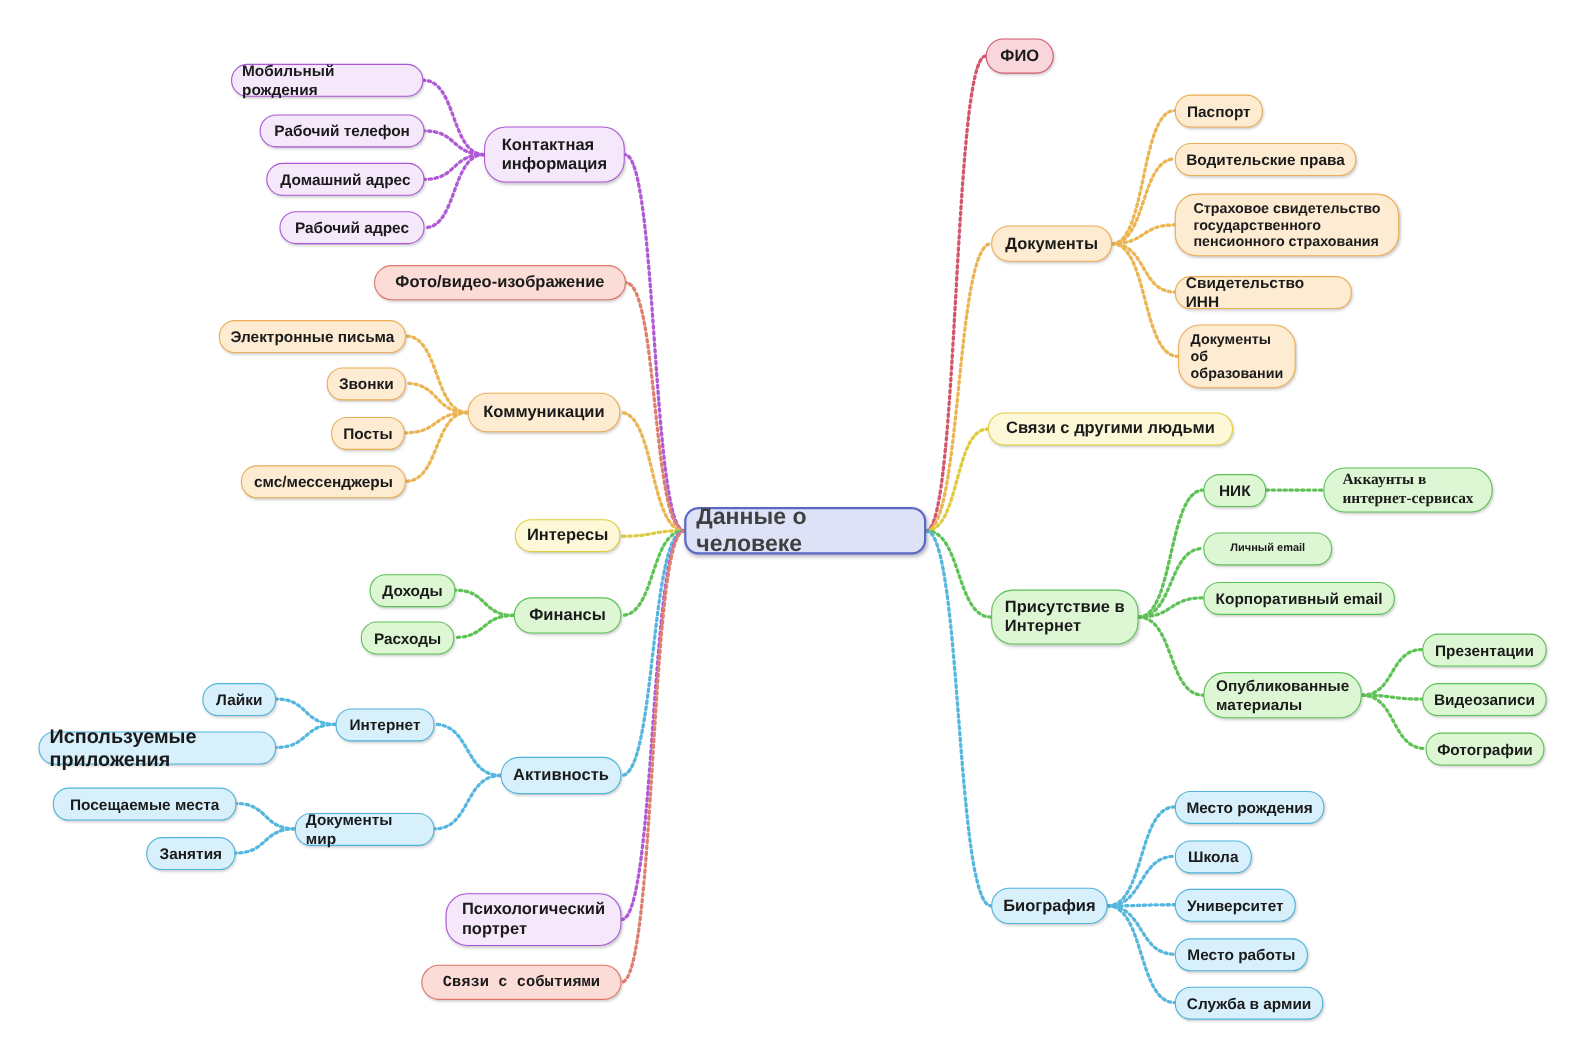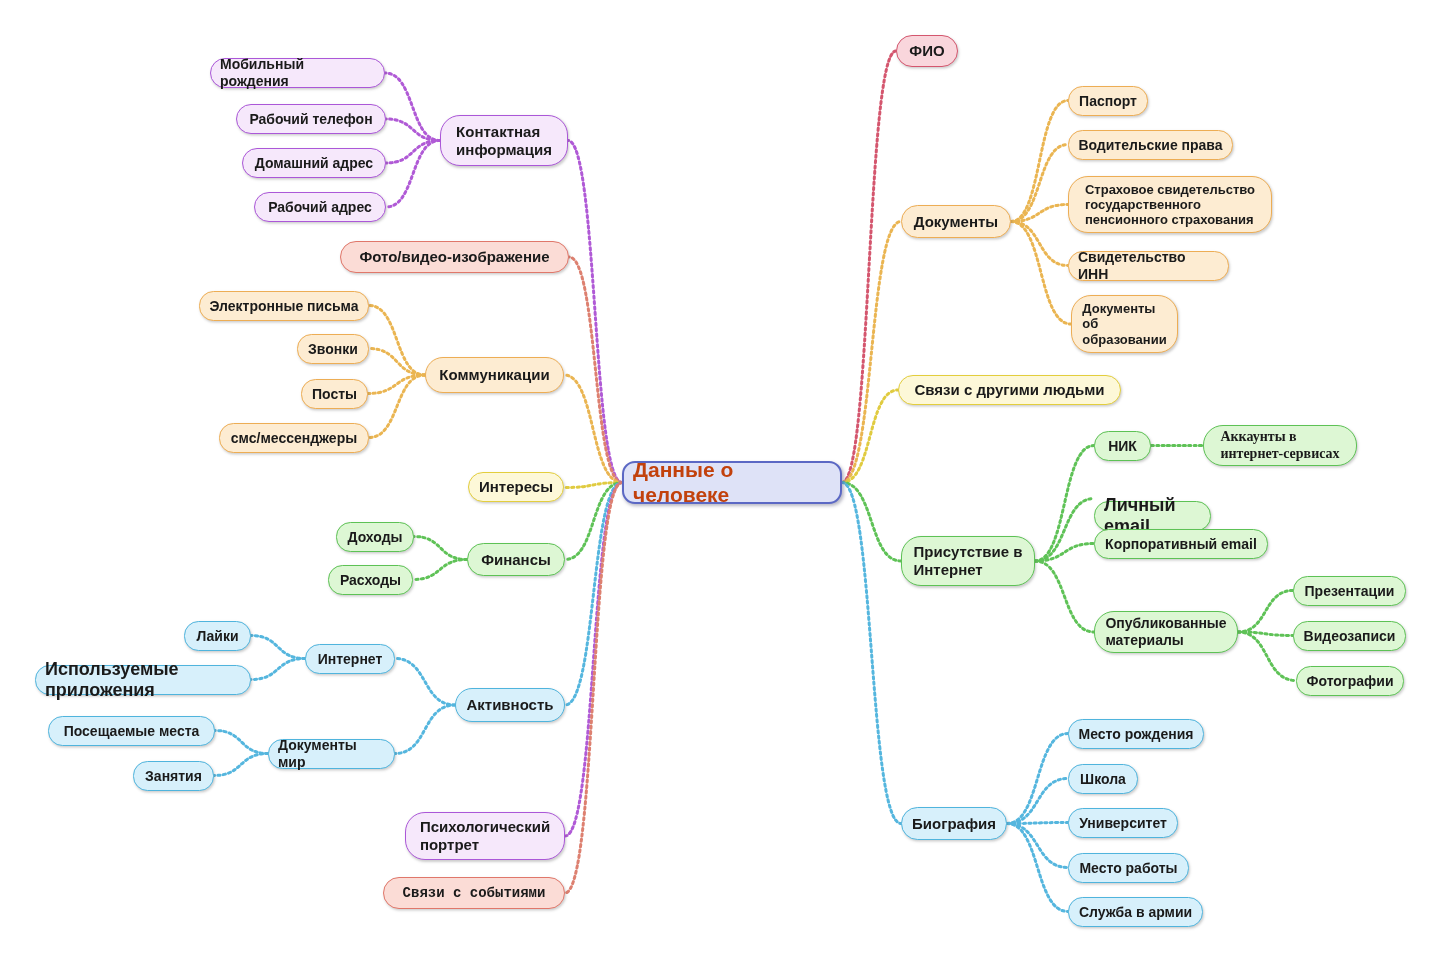--- a/index.html
+++ b/index.html
@@ -20,21 +20,21 @@
     color:#1a1a1a;
     border-style:solid;
     border-width:1.6px;
     line-height:1.18;
     white-space:pre-line;
     box-shadow:1px 1.5px 2.5px rgba(90,90,90,0.30);
     padding:14px 9px;
   }
 
   
-  .c-root   { background:#dee2f7; border-color:#5b68c4; color:#c2410c;}
+  .c-root   { background:#dee2f7; border-color:#5b68c4; color:#404040;}
   .c-purple { background:#f6e8fb; border-color:#ab57d8;}
   .c-pink   { background:#fbdcd6; border-color:#e0776a;}
   .c-rose   { background:#f9d6dc; border-color:#d4566e;}
   .c-orange { background:#fdecd2; border-color:#edad54;}
   .c-yellow { background:#fdf8d8; border-color:#e3ce3d;}
   .c-green  { background:#ddf7d4; border-color:#5dc255;}
   .c-blue   { background:#d7f0fb; border-color:#4fb4dd;}
 
   .root{
     font-size:21px;
@@ -134,21 +134,21 @@
       <div class="node c-orange" style="left: 1068px; top: 251px; width: 161px; height: 29px; border-radius: 14.5px; font-size: 14px;">Свидетельство ИНН</div>
       <div class="node c-orange" style="left: 1071px; top: 295px; width: 107px; height: 58px; border-radius: 20px; font-size: 13px;">Документы
 об
 образовании</div>
       <div class="node c-yellow" style="left: 898px; top: 375px; width: 223px; height: 30px; border-radius: 15px; font-size: 15px;">Связи с другими людьми</div>
       <div class="node c-green" style="left: 901px; top: 536px; width: 134px; height: 50px; border-radius: 20px; font-size: 15px;">Присутствие в
 Интернет</div>
       <div class="node c-green" style="left: 1094px; top: 431px; width: 57px; height: 29px; border-radius: 14.5px; font-size: 14px;">НИК</div>
       <div class="node c-green" style="left: 1203px; top: 425px; width: 154px; height: 41px; border-radius: 20px; font-size: 14px; font-family: Liberation Serif, serif;">Аккаунты в
 интернет-сервисах</div>
-      <div class="node c-green" style="left: 1094px; top: 484px; width: 117px; height: 29px; border-radius: 14.5px; font-size: 18px; margin-top: 17px;">Личный email</div>
+      <div class="node c-green" style="left: 1094px; top: 484px; width: 117px; height: 29px; border-radius: 14.5px; font-size: 10px;">Личный email</div>
       <div class="node c-green" style="left: 1094px; top: 529px; width: 174px; height: 29px; border-radius: 14.5px; font-size: 14px;">Корпоративный email</div>
       <div class="node c-green" style="left: 1094px; top: 611px; width: 144px; height: 42px; border-radius: 20px; font-size: 14px;">Опубликованные
 материалы</div>
       <div class="node c-green" style="left: 1293px; top: 576px; width: 113px; height: 29px; border-radius: 14.5px; font-size: 14px;">Презентации</div>
       <div class="node c-green" style="left: 1293px; top: 621px; width: 113px; height: 29px; border-radius: 14.5px; font-size: 14px;">Видеозаписи</div>
       <div class="node c-green" style="left: 1296px; top: 666px; width: 108px; height: 29px; border-radius: 14.5px; font-size: 14px;">Фотографии</div>
       <div class="node c-blue" style="left: 901px; top: 807px; width: 106px; height: 33px; border-radius: 16.5px; font-size: 15px;">Биография</div>
       <div class="node c-blue" style="left: 1068px; top: 719px; width: 136px; height: 29px; border-radius: 14.5px; font-size: 14px;">Место рождения</div>
       <div class="node c-blue" style="left: 1068px; top: 764px; width: 70px; height: 29px; border-radius: 14.5px; font-size: 14px;">Школа</div>
       <div class="node c-blue" style="left: 1068px; top: 808px; width: 110px; height: 29px; border-radius: 14.5px; font-size: 14px;">Университет</div>

